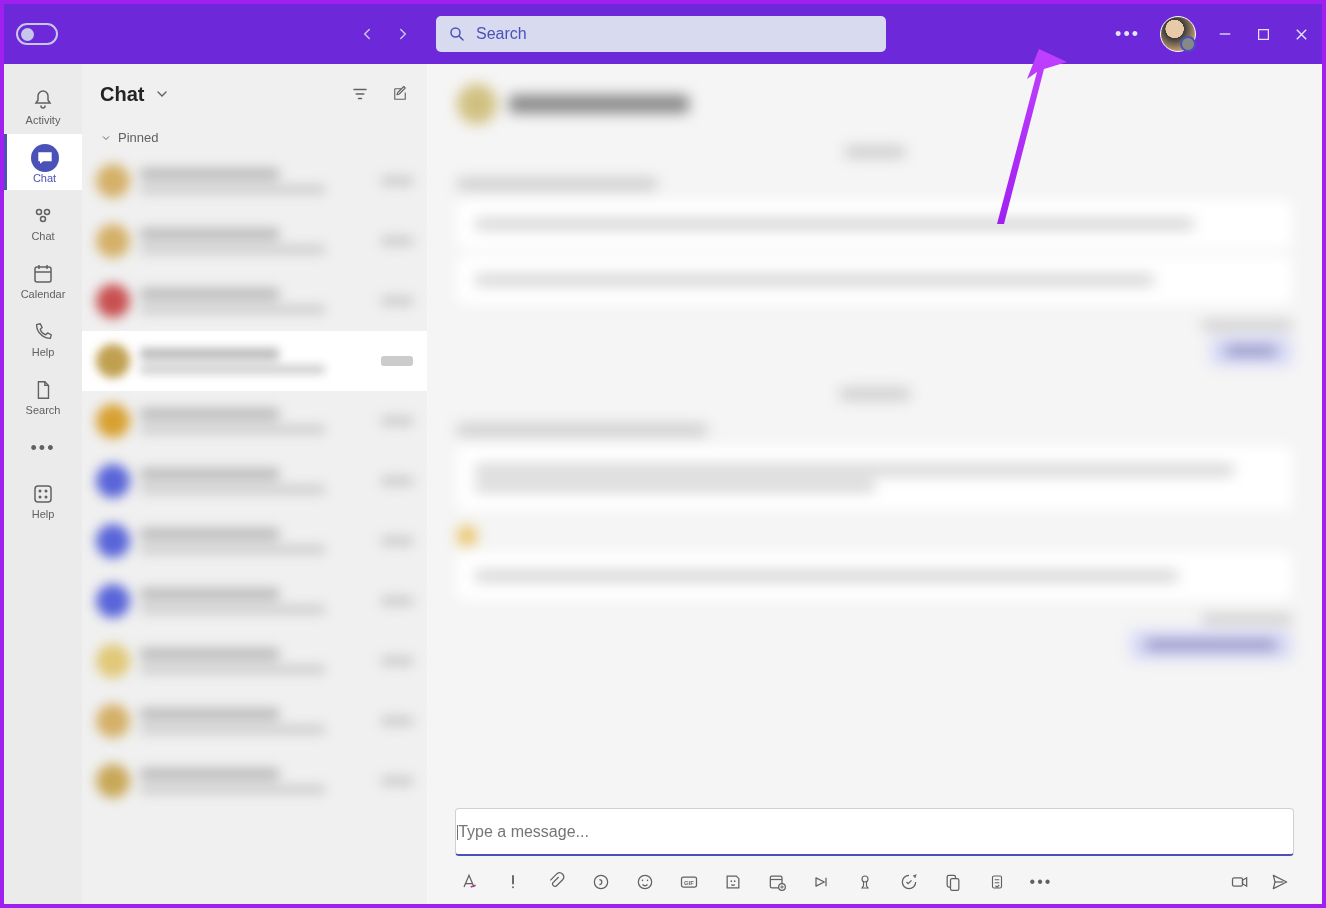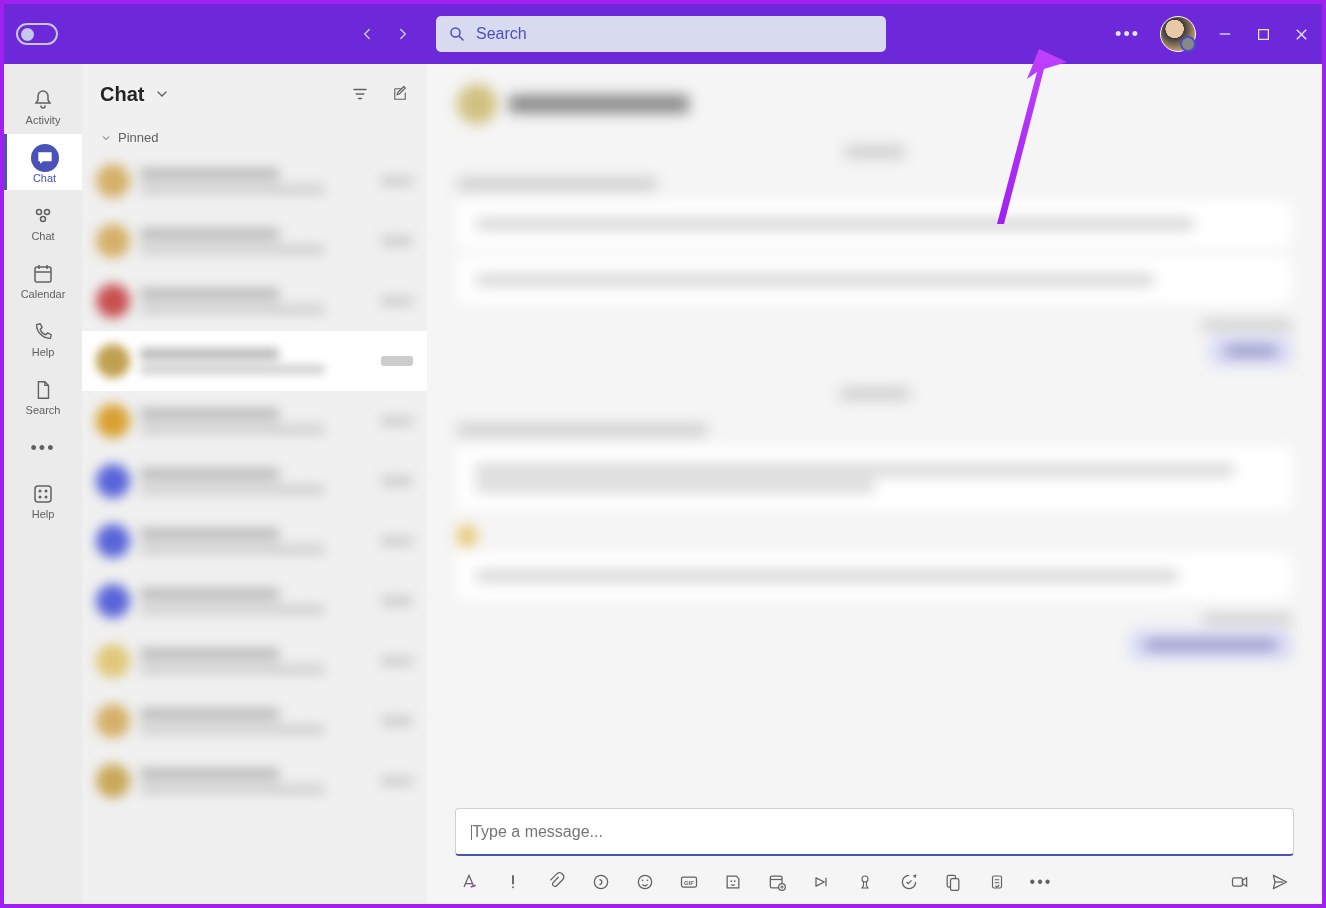--- a/index.html
+++ b/index.html
@@ -112,21 +112,21 @@
 .msg-meta { height:12px; width:200px; background:#ccc; border-radius:3px; margin-bottom:10px; }
 .msg-bubble { background:#fff; border-radius:6px; padding:14px 18px; margin-bottom:8px; }
 .msg-line { height:12px; background:#d5d5d5; border-radius:3px; margin:4px 0; }
 .msg-right { display:flex; flex-direction:column; align-items:flex-end; margin:14px 0; }
 .msg-right .bub { background:#d8daf6; padding:10px 16px; border-radius:6px; }
 
 .compose {
   margin:0 28px 16px; background:#fff;
   border:1px solid #d0d0d0; border-bottom:2px solid #4a52b8;
   border-radius:4px; height:48px;
-  display:flex; align-items:center; padding:0 14px;
+  display:flex; align-items:center; padding:0 0;
 }
 .compose-input {
   border:none; outline:none; font-size:16px; color:#616161; flex:1;
 }
 .compose-toolbar {
   display:flex; align-items:center; gap:24px;
   padding:0 32px 16px; color:#616161;
 }
 .compose-toolbar .send { margin-left:auto; display:flex; gap:20px; }
 .tb-icon { width:20px; height:20px; cursor:pointer; display:flex; align-items:center; justify-content:center; }

